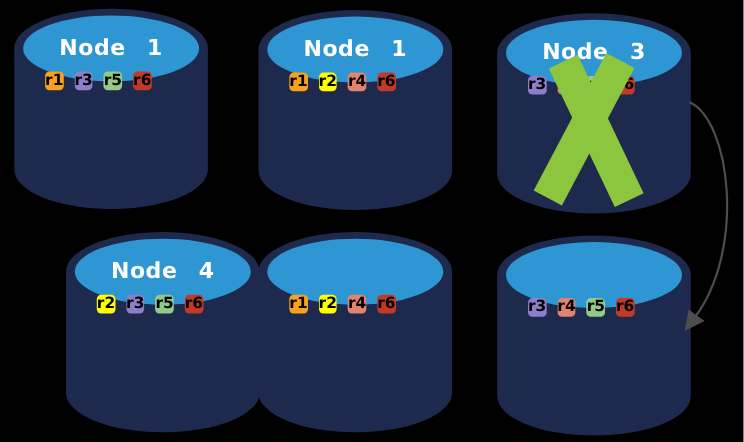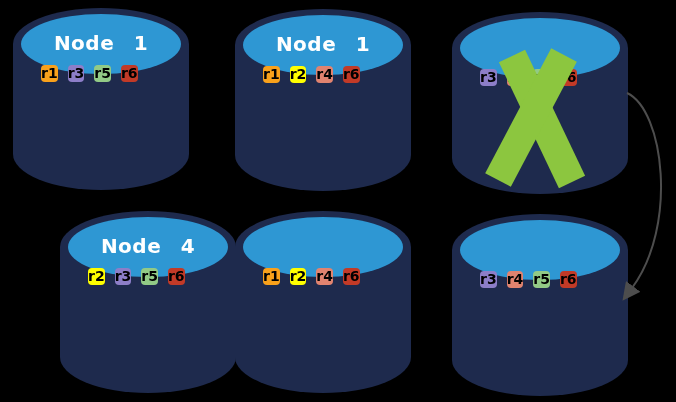--- a/index.html
+++ b/index.html
@@ -75,20 +75,21 @@
       <div class="record" style="background-color: rgb(255, 255, 0);">r2</div>
       <div class="record" style="background-color: rgb(225, 131, 111);">r4</div>
       <div class="record" style="background-color: rgb(194, 58, 39);">r6</div>
     </div>
   </div>
 
   <div class="node n3">
     <div class="cyl-top-rim"></div>
     <div class="cyl-body"></div>
     <div class="cyl-top"></div>
+    <div class="node-title">Node 3</div>
     <div class="records">
       <div class="record" style="background-color: rgb(141, 126, 200);">r3</div>
       <div class="record" style="background-color: rgb(225, 131, 111);">r4</div>
       <div class="record" style="background-color: rgb(146, 202, 134);">r5</div>
       <div class="record" style="background-color: rgb(194, 58, 39);">r6</div>
     </div>
   </div>
 
   <div class="node n4">
     <div class="cyl-top-rim"></div>

